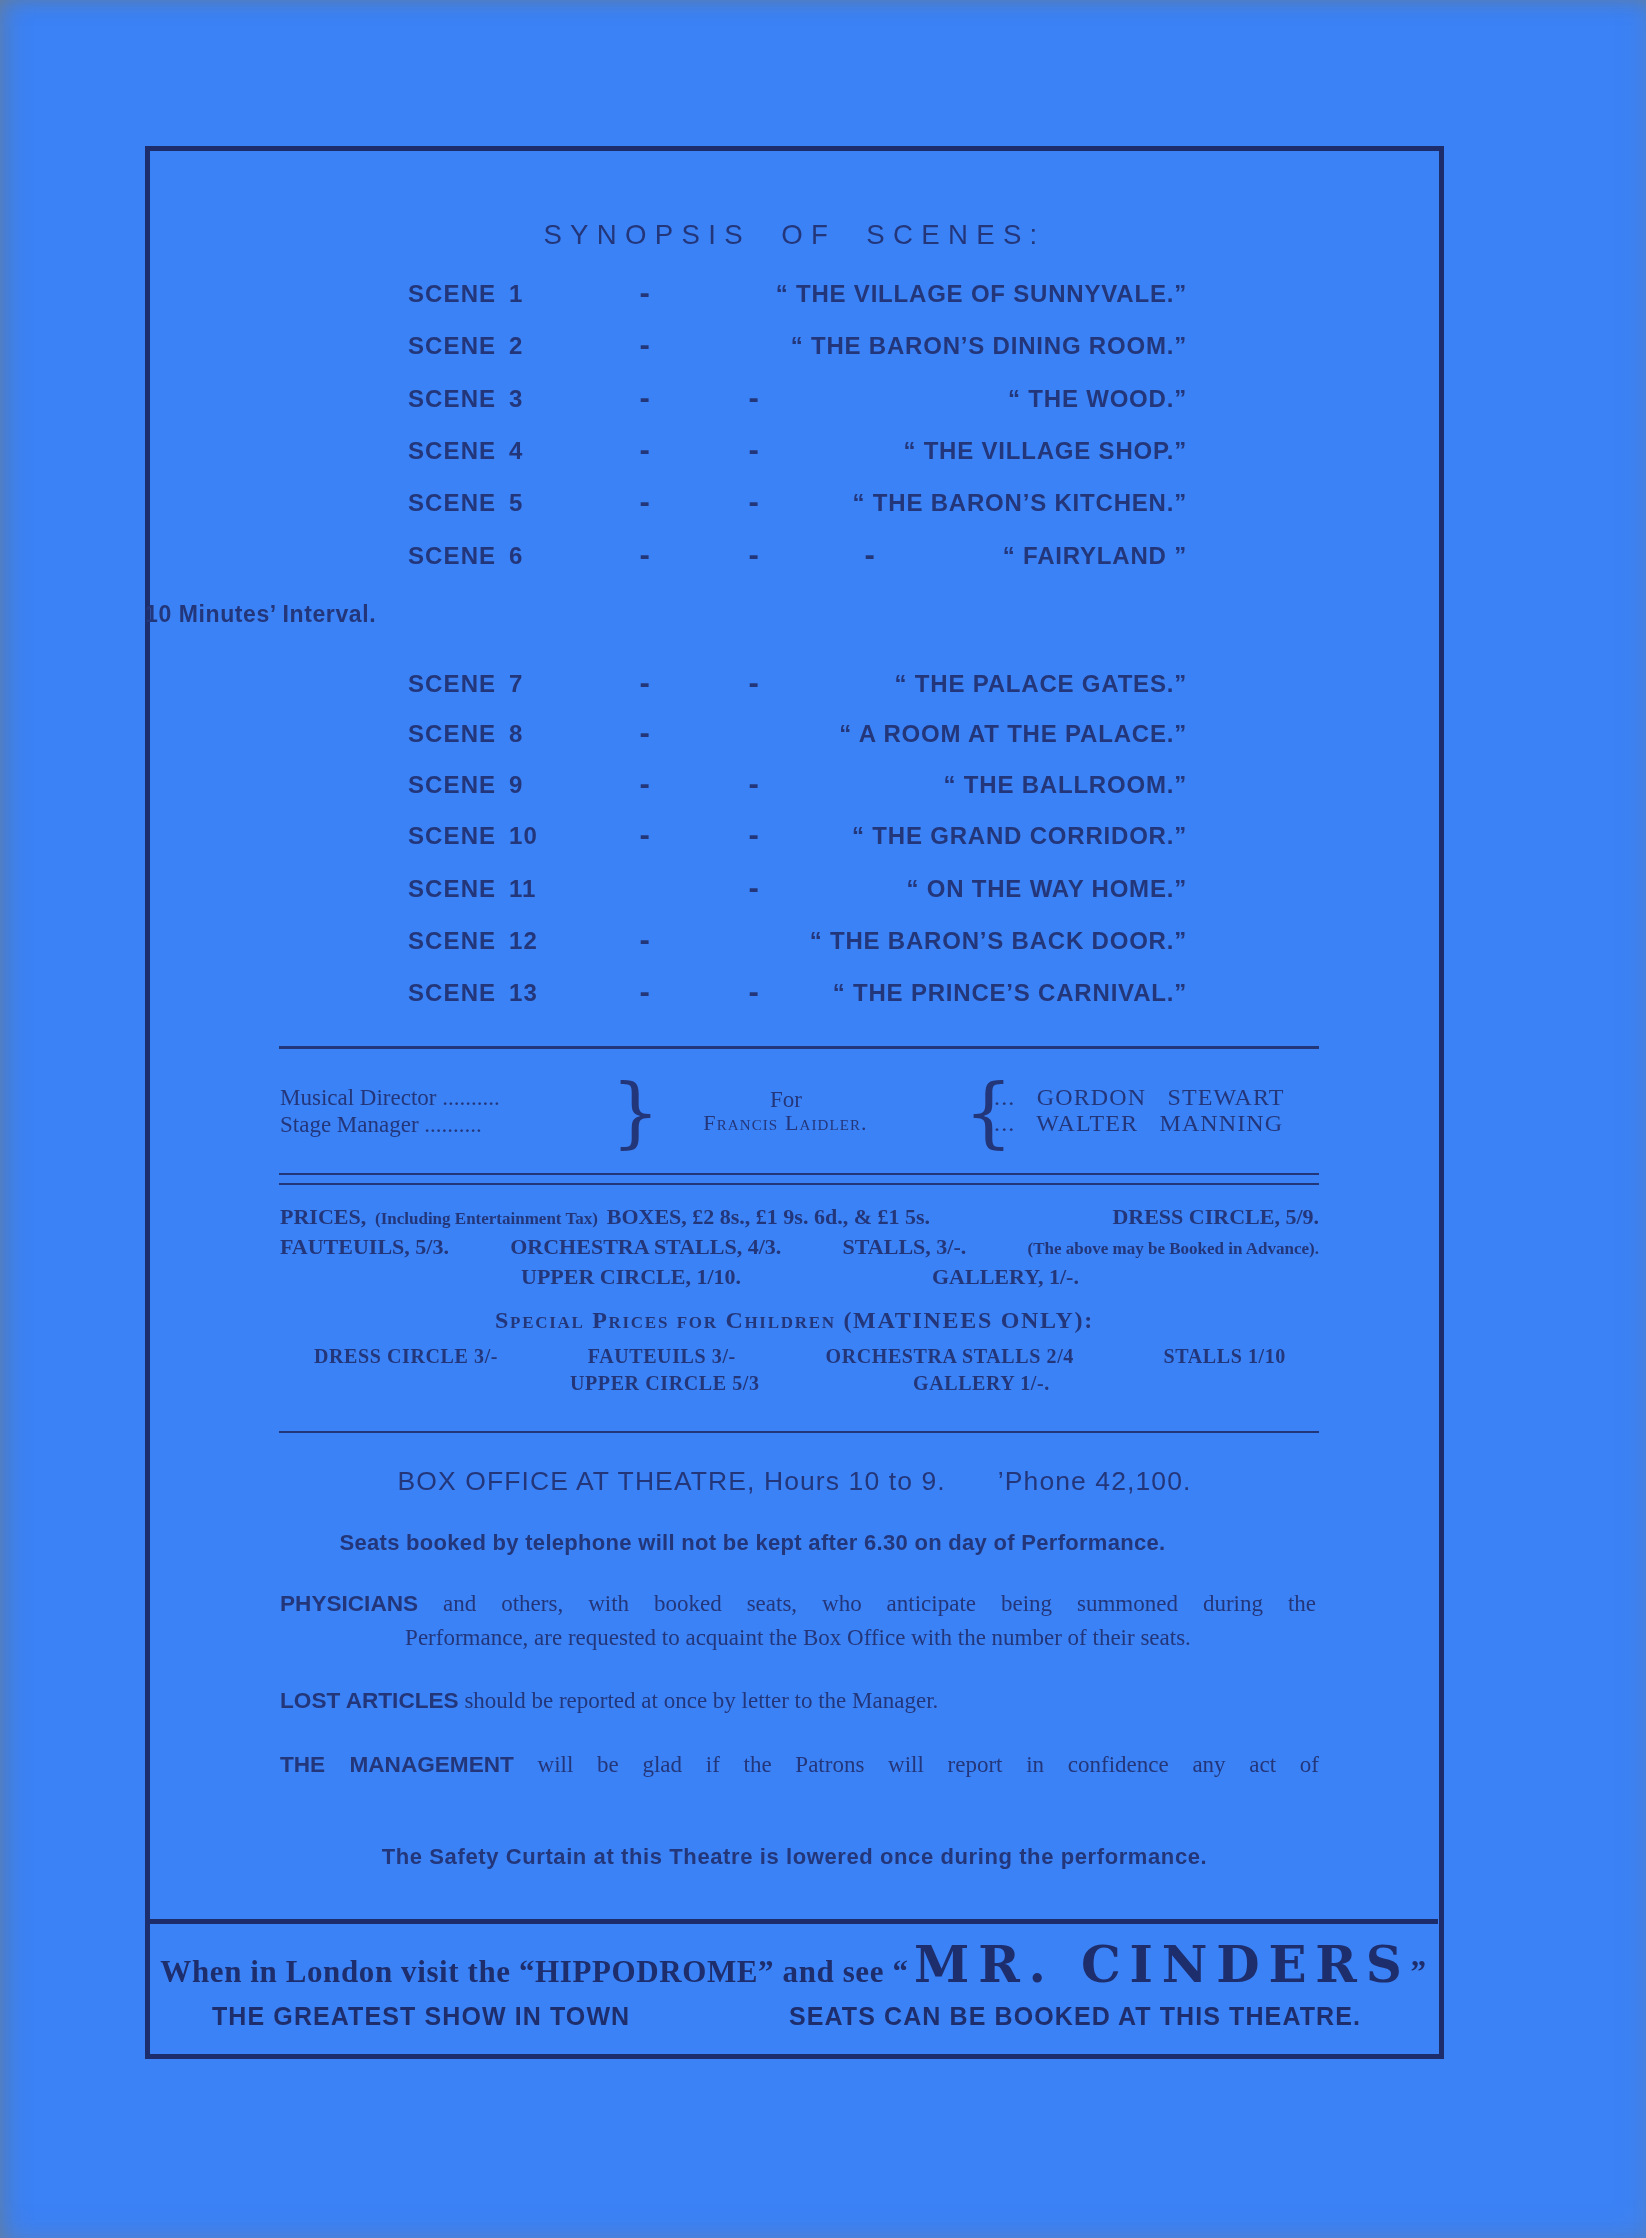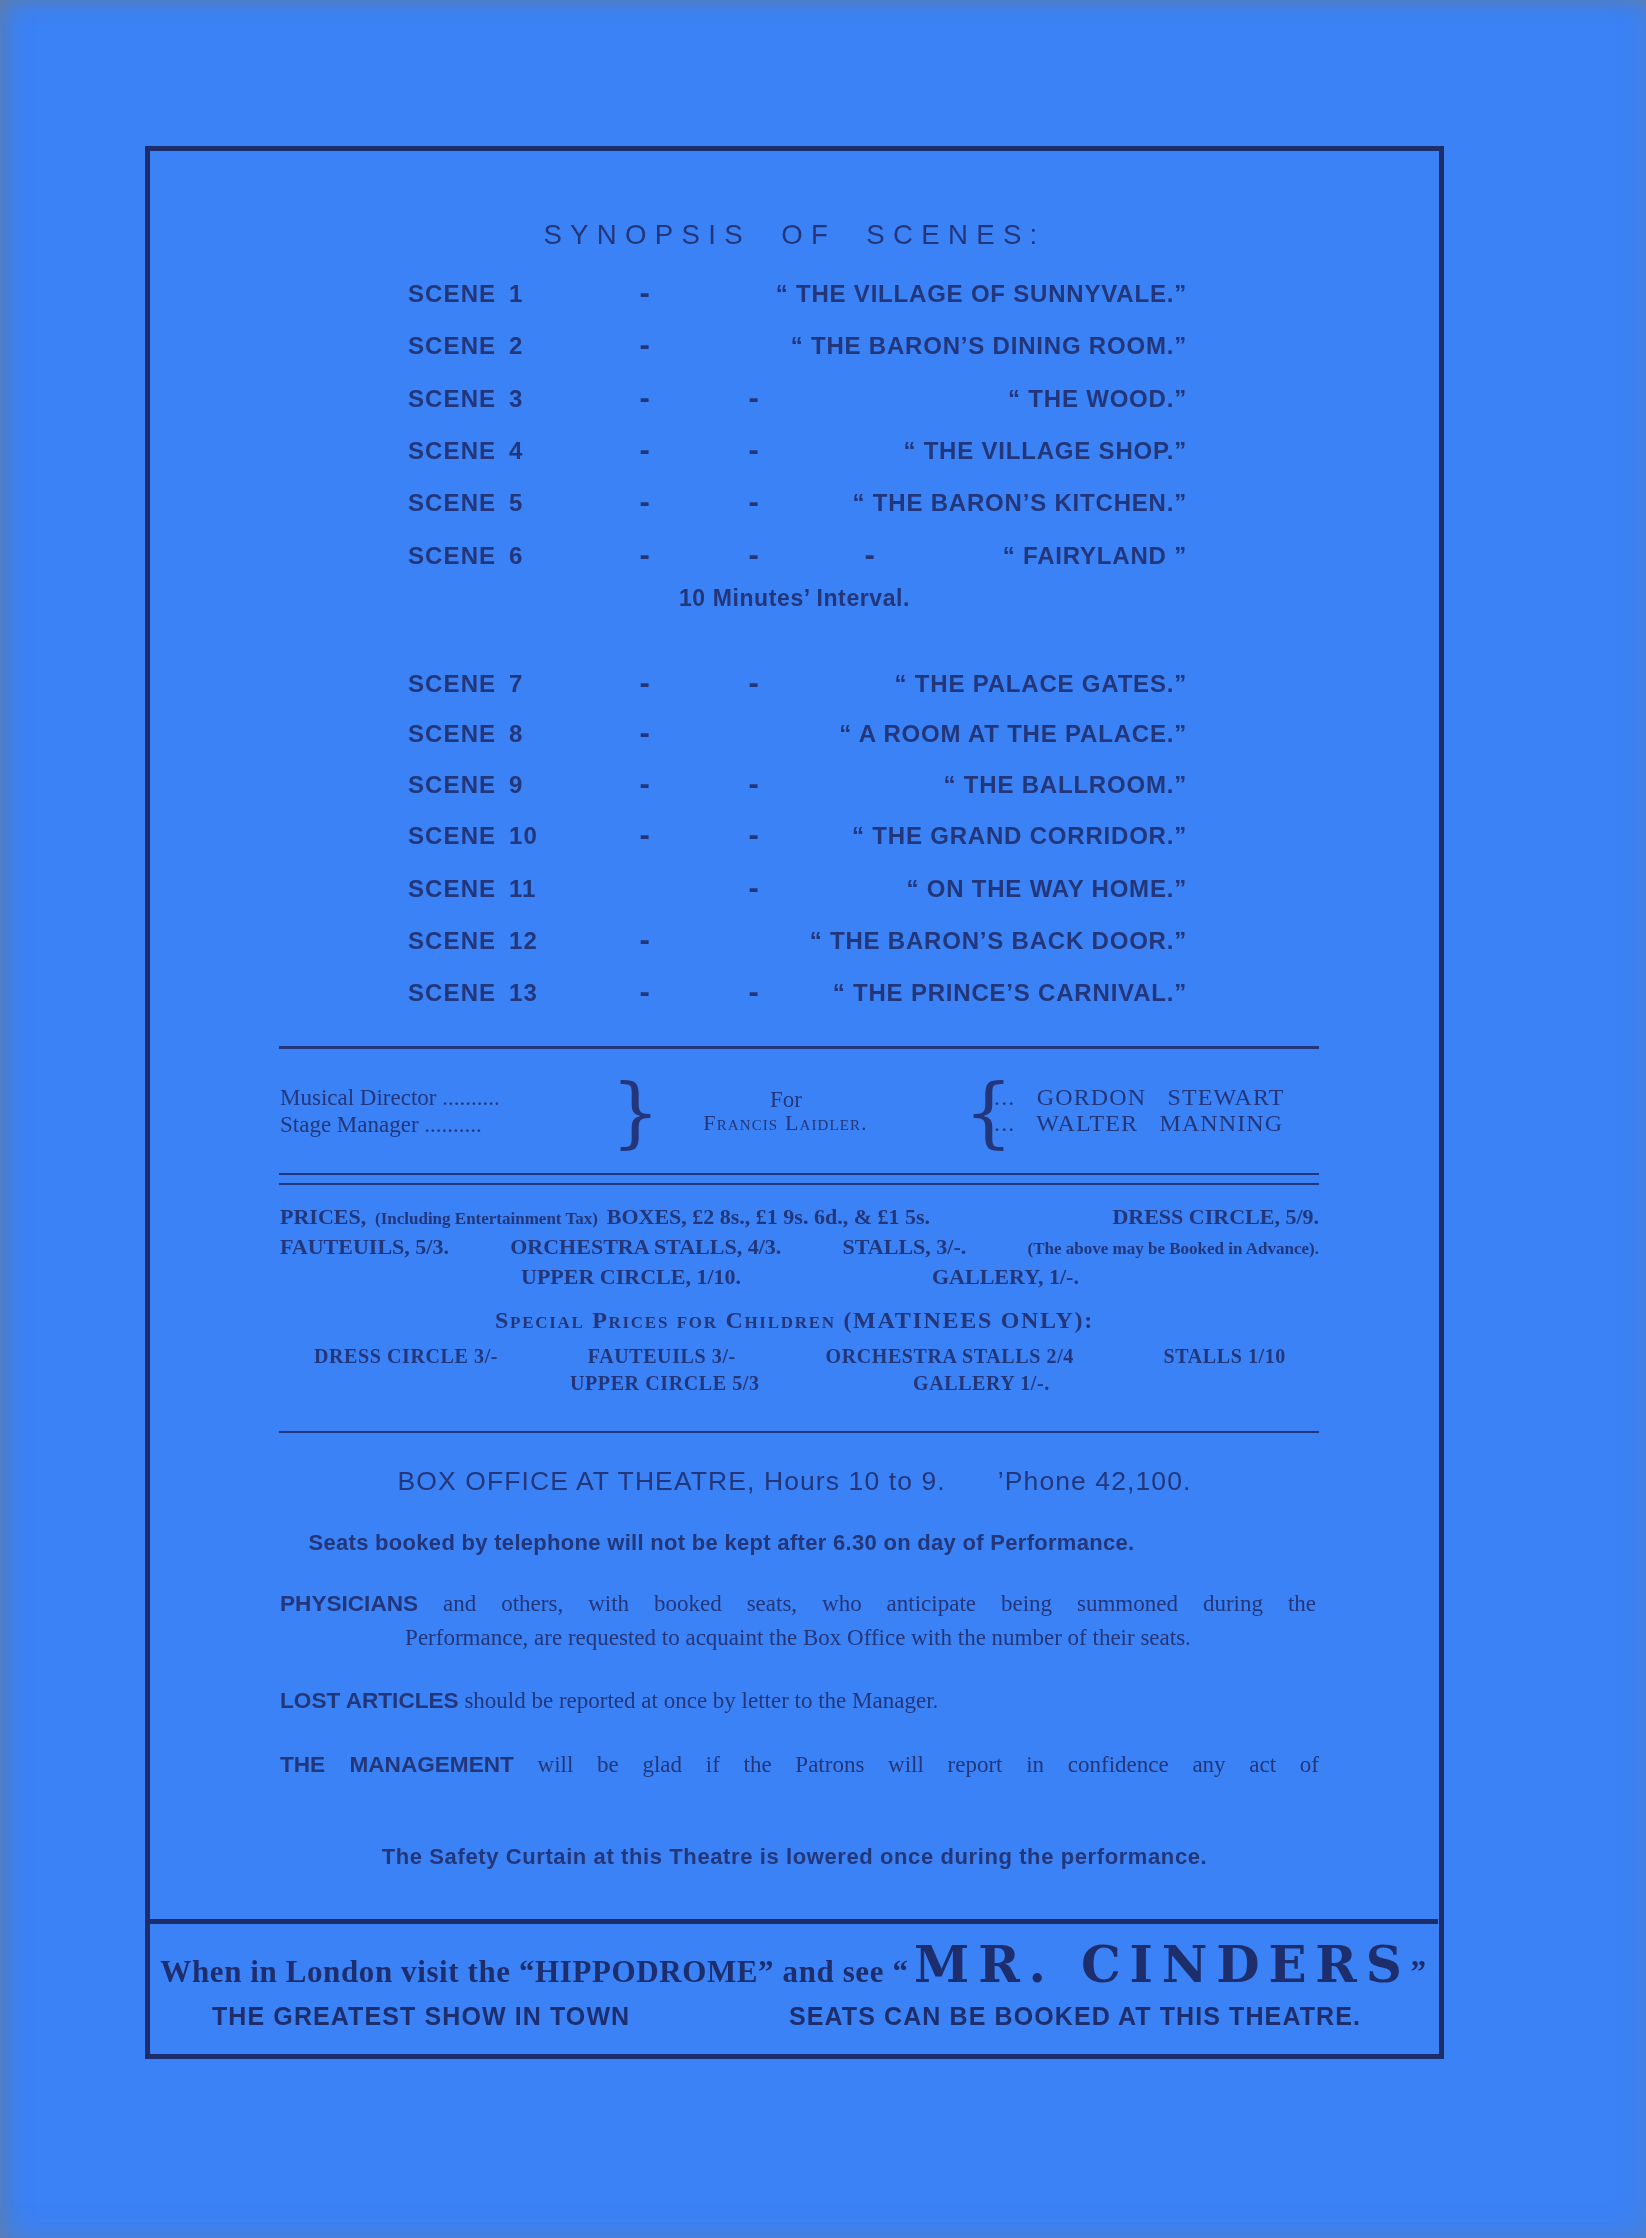--- a/index.html
+++ b/index.html
@@ -40,21 +40,21 @@
     font-family:"Liberation Sans",sans-serif;font-weight:bold;
     font-size:24px;letter-spacing:1.1px;color:var(--ink);
   }
   .scene-row span{position:absolute;}
   .sc-label{left:408px;}
   .sc-num{left:509px;}
   .dash{width:26.5px;text-align:center;font-size:31px;line-height:24px;}
   .d1{left:632px;} .d2{left:741px;} .d3{left:857px;}
   .sc-title{right:459px;white-space:nowrap;letter-spacing:0.8px;}
   .interval{
-    left:145px;top:586px;width:1299px;text-align:center;
+    left:145px;top:602px;width:1299px;text-align:left;
     font-family:"Liberation Sans",sans-serif;font-weight:bold;
     font-size:23px;letter-spacing:0.6px;line-height:1.1;
   }
   
   .rule-single{left:279px;width:1040px;height:3.3px;background:var(--ink);}
   .rule-thin{left:279px;width:1040px;height:2.2px;background:var(--ink);}
   .rule-double{left:279px;width:1040px;height:7.7px;border-top:2.2px solid var(--ink);border-bottom:2.2px solid var(--ink);}
   .banner-rule{left:149px;top:1919px;width:1289px;height:5px;background:var(--border);}
   
   .credit-label{left:280px;font-size:23px;line-height:1.1;}
@@ -78,21 +78,21 @@
     font-weight:bold;font-size:20px;letter-spacing:0.6px;line-height:1.1;color:var(--ink);}
   .child-a{left:570px;top:1372px;font-weight:bold;font-size:20px;letter-spacing:0.6px;line-height:1.1;}
   .child-b{left:913px;top:1372px;font-weight:bold;font-size:20px;letter-spacing:0.6px;line-height:1.1;}
   
   .boxoffice{
     left:145px;top:1467px;width:1299px;display:flex;justify-content:center;gap:52px;
     font-family:"Liberation Sans",sans-serif;font-weight:400;font-size:26.5px;letter-spacing:1.1px;line-height:1.1;color:var(--ink);
   }
   .seats-note{
     left:145px;top:1531px;width:1153px;text-align:center;
-    font-family:"Liberation Sans",sans-serif;font-weight:bold;font-size:22px;letter-spacing:0.3px;line-height:1.1;
+    font-family:"Liberation Sans",sans-serif;font-weight:bold;font-size:22px;letter-spacing:0.3px;line-height:1.1;padding-left:31px;
   }
   .para{font-size:23px;line-height:1.15;color:var(--ink);}
   .lead{font-family:"Liberation Sans",sans-serif;font-weight:bold;font-size:22.6px;}
   .just{text-align:justify;text-align-last:justify;white-space:nowrap;}
   .phys1{left:280px;width:1036px;top:1591px;}
   .phys2{left:280px;width:1036px;top:1625px;text-align:center;}
   .lost{left:280px;top:1688px;}
   .mgmt1{left:280px;width:1039px;top:1752px;}
   .mgmt2{left:279px;width:921px;top:1785px;text-align:center;}
   .safety{

